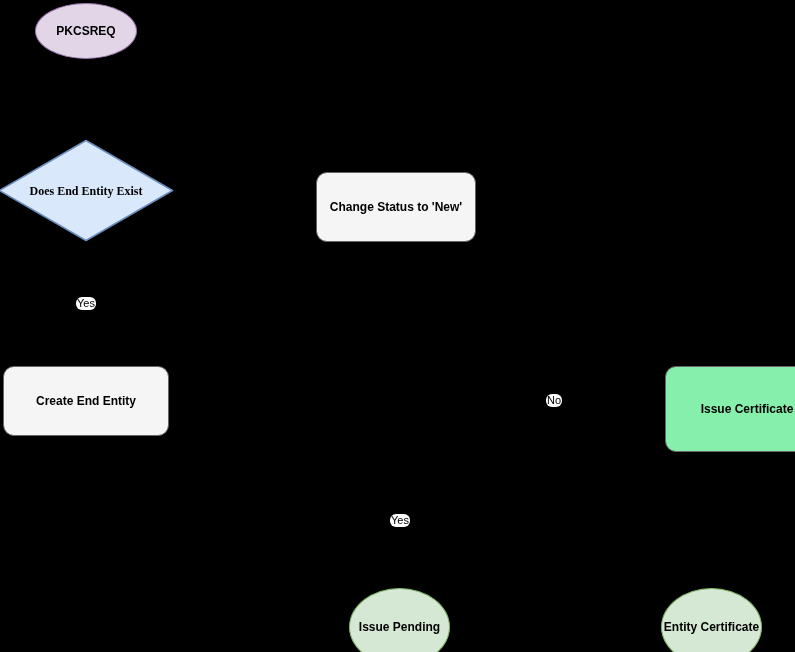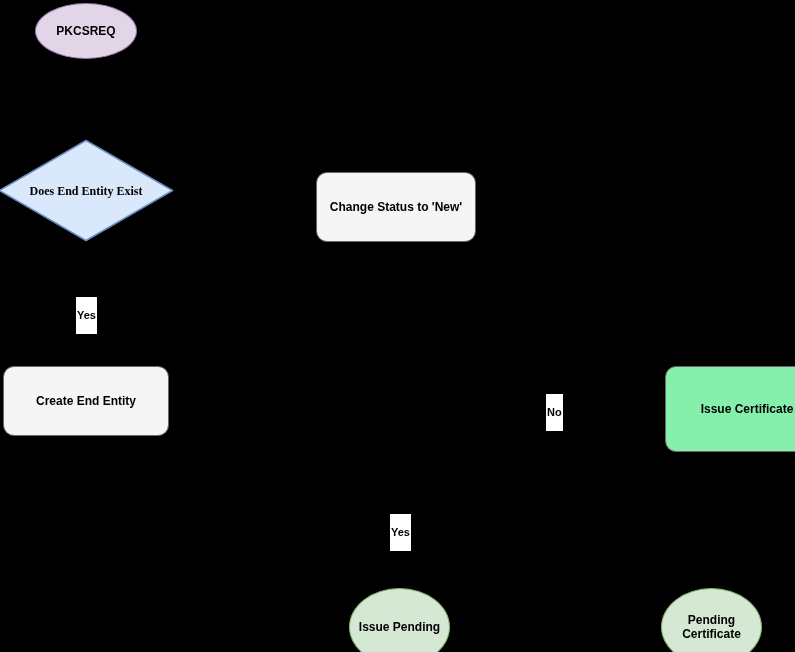--- a/index.html
+++ b/index.html
@@ -59,25 +59,26 @@
     z-index: 2;
     padding: 0 6px;
     font-family: Liberation Serif, serif;
   }
   
   .edge-label {
     position: absolute;
     background: #ffffff;
     color: #000000;
     font-family: "Liberation Sans", sans-serif;
-    font-weight: bold;
+    font-weight: normal;
     font-size: 11px;
     line-height: 13px;
-    padding: 12px 1px;
+    padding: 0px 1px;
     white-space: nowrap;
+    border-radius: 6px;
   }
 </style>
 </head>
 <body>
 
 <div id="canvas">
 
   <div class="node shape-ellipse" style="left:35px; top:3px; width:102px; height:56px;
               background:#e1d5e7; border:1.5px solid #9673a6;">
     <span>PKCSREQ</span>
@@ -118,16 +119,16 @@
     <span>Yes</span>
   </div>
 
   <div class="node shape-ellipse" style="left:349px; top:588px; width:101px; height:78px;
               background:#d5e8d4; border:1.5px solid #82b366;">
     <span>Issue Pending</span>
   </div>
 
   <div class="node shape-ellipse" style="left:661px; top:588px; width:101px; height:78px;
               background:#d5e8d4; border:1.5px solid #82b366;">
-    <span>Pending Certificate</span>
+    <span>Entity Certificate</span>
   </div>
 
 </div>
 
 </body></html>

